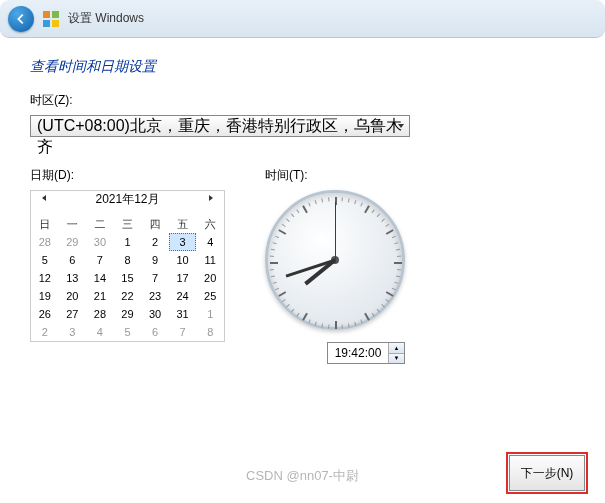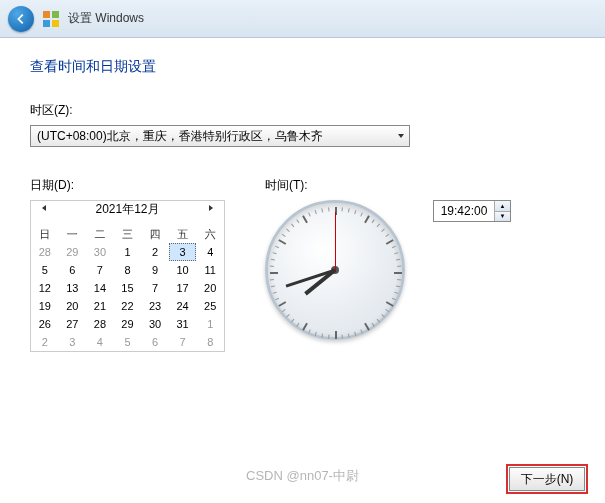--- a/index.html
+++ b/index.html
@@ -1,63 +1,63 @@
 <!DOCTYPE html>
 <html><head>
 <meta charset="utf-8">
 <style>
 * { box-sizing: border-box; margin: 0; padding: 0; font-family: "Microsoft YaHei", "Segoe UI", sans-serif; }
 body { background: #fff; width: 605px; height: 503px; overflow: hidden; }
 
-.titlebar { height: 38px; background: linear-gradient(#e8f0f8, #d8e5f0); border-bottom: 1px solid #b8c8d8; display: flex; align-items: center; padding: 0 8px; gap: 8px; }
+.titlebar { height: 38px; background: linear-gradient(#e8f0f8, #d8e5f0); border-bottom: 1px solid #b8c8d8; display: flex; align-items: center; padding: 0 8px; gap: 8px; border-radius: 9px; }
 .back-btn { width: 26px; height: 26px; border-radius: 50%; background: radial-gradient(circle at 35% 30%, #4da8e8, #0f5fa8); display: flex; align-items: center; justify-content: center; cursor: pointer; box-shadow: 0 1px 2px rgba(0,0,0,0.3); }
 .back-btn svg { width: 14px; height: 14px; }
 .win-icon { width: 18px; height: 18px; }
 .title-text { font-size: 12px; color: #333; }
 
 .content { padding: 20px 30px 10px 30px; }
-.heading { color: #003399; font-size: 14px; font-weight: normal; margin-bottom: 26px; }
+.heading { color: #003399; font-size: 14px; font-weight: normal; margin-bottom: 16px; font-style: italic; }
 .label { font-size: 12px; color: #000; margin-bottom: 6px; }
 
-.dropdown { width: 380px; height: 22px; border: 1px solid #888; background: linear-gradient(#fff, #e8e8e8); display: flex; align-items: center; padding: 0 4px 0 6px; font-size: 12px; position: relative; cursor: pointer; }
+.dropdown { width: 380px; height: 22px; border: 1px solid #888; background: linear-gradient(#fff, #e8e8e8); display: flex; padding: 0 4px 0 6px; font-size: 16px; position: relative; cursor: pointer; }
 .dropdown-arrow { position: absolute; right: 4px; top: 50%; transform: translateY(-50%); }
 
 .cols { display: flex; gap: 40px; margin-top: 30px; }
 .col { flex: 0 0 auto; }
 
 .calendar { width: 195px; border: 1px solid #ccc; background: #fff; font-size: 12px; }
 .cal-header { display: flex; align-items: flex-start; justify-content: center; height: 24px; gap: 8px; position: relative; }
 .cal-nav { width: 14px; height: 14px; cursor: pointer; position: absolute; display:flex; align-items:center; justify-content:center; }
 .cal-nav.left { left: 6px; } .cal-nav.right { right: 6px; }
 .cal-title { font-size: 12px; }
 .cal-grid { display: grid; grid-template-columns: repeat(7, 1fr); text-align: center; }
 .cal-grid > div { height: 18px; line-height: 18px; font-size: 11px; }
 .dow { color: #333; }
 .day { color: #000; cursor: pointer; }
 .day.other { color: #999; }
 .day.sel { border: 1px dotted #666; background: #cfe6ff; line-height: 16px; }
 
-.clock-wrap { display: flex; flex-direction: row; align-items: flex-start; gap: 28px; }
+.clock-wrap { display: flex; flex-direction: column; align-items: flex-end; gap: 12px; }
 .clock { width: 140px; height: 140px; border-radius: 50%; background: radial-gradient(circle at 40% 35%, #fff, #d8e0e8); border: 3px solid #b8c5d0; position: relative; box-shadow: inset 0 2px 6px rgba(0,0,0,0.15), 0 2px 4px rgba(0,0,0,0.2); }
 .tick { position: absolute; left: 50%; top: 4px; width: 2px; height: 8px; background: #666; transform-origin: 50% 66px; }
 .tick.minor { height: 4px; width: 1px; background: #999; }
 .hand { position: absolute; left: 50%; bottom: 50%; transform-origin: 50% 100%; background: #333; }
 .hand.hour { width: 4px; height: 38px; margin-left: -2px; }
 .hand.min { width: 3px; height: 52px; margin-left: -1.5px; }
 .hand.sec { width: 1px; height: 58px; background: #c00; margin-left: -0.5px; }
 .pin { position: absolute; left: 50%; top: 50%; width: 8px; height: 8px; margin: -4px 0 0 -4px; border-radius: 50%; background: #555; }
 
 .time-spin { display: flex; border: 1px solid #888; height: 22px; }
 .time-input { width: 60px; border: none; text-align: center; font-size: 12px; padding: 0; outline: none; }
 .spinner { width: 16px; display: flex; flex-direction: column; border-left: 1px solid #aaa; }
 .spinner button { flex: 1; border: none; background: linear-gradient(#f4f7fb,#dbe5f0); cursor: pointer; font-size: 6px; display:flex; align-items:center; justify-content:center; padding:0; }
 .spinner button:first-child { border-bottom: 1px solid #aaa; }
 
 .footer { position: absolute; bottom: 12px; right: 20px; display: flex; gap: 6px; }
-.btn { min-width: 76px; height: 24px; border: 1px solid #888; background: linear-gradient(#fdfdfd,#e4e4e4); font-size: 12px; cursor: pointer; padding: 0 10px; }
+.btn { min-width: 76px; height: 36px; border: 1px solid #888; background: linear-gradient(#fdfdfd,#e4e4e4); font-size: 12px; cursor: pointer; padding: 0 10px; }
 .btn.primary { outline: 2px solid #d83030; outline-offset: 1px; }
 
 .watermark { position: absolute; bottom: 18px; left: 50%; transform: translateX(-50%); color: rgba(120,120,120,0.55); font-size: 13px; pointer-events: none; }
 </style>
 </head>
 <body>
 
 <div class="titlebar">
   <div class="back-btn">
     <svg viewBox="0 0 16 16">

